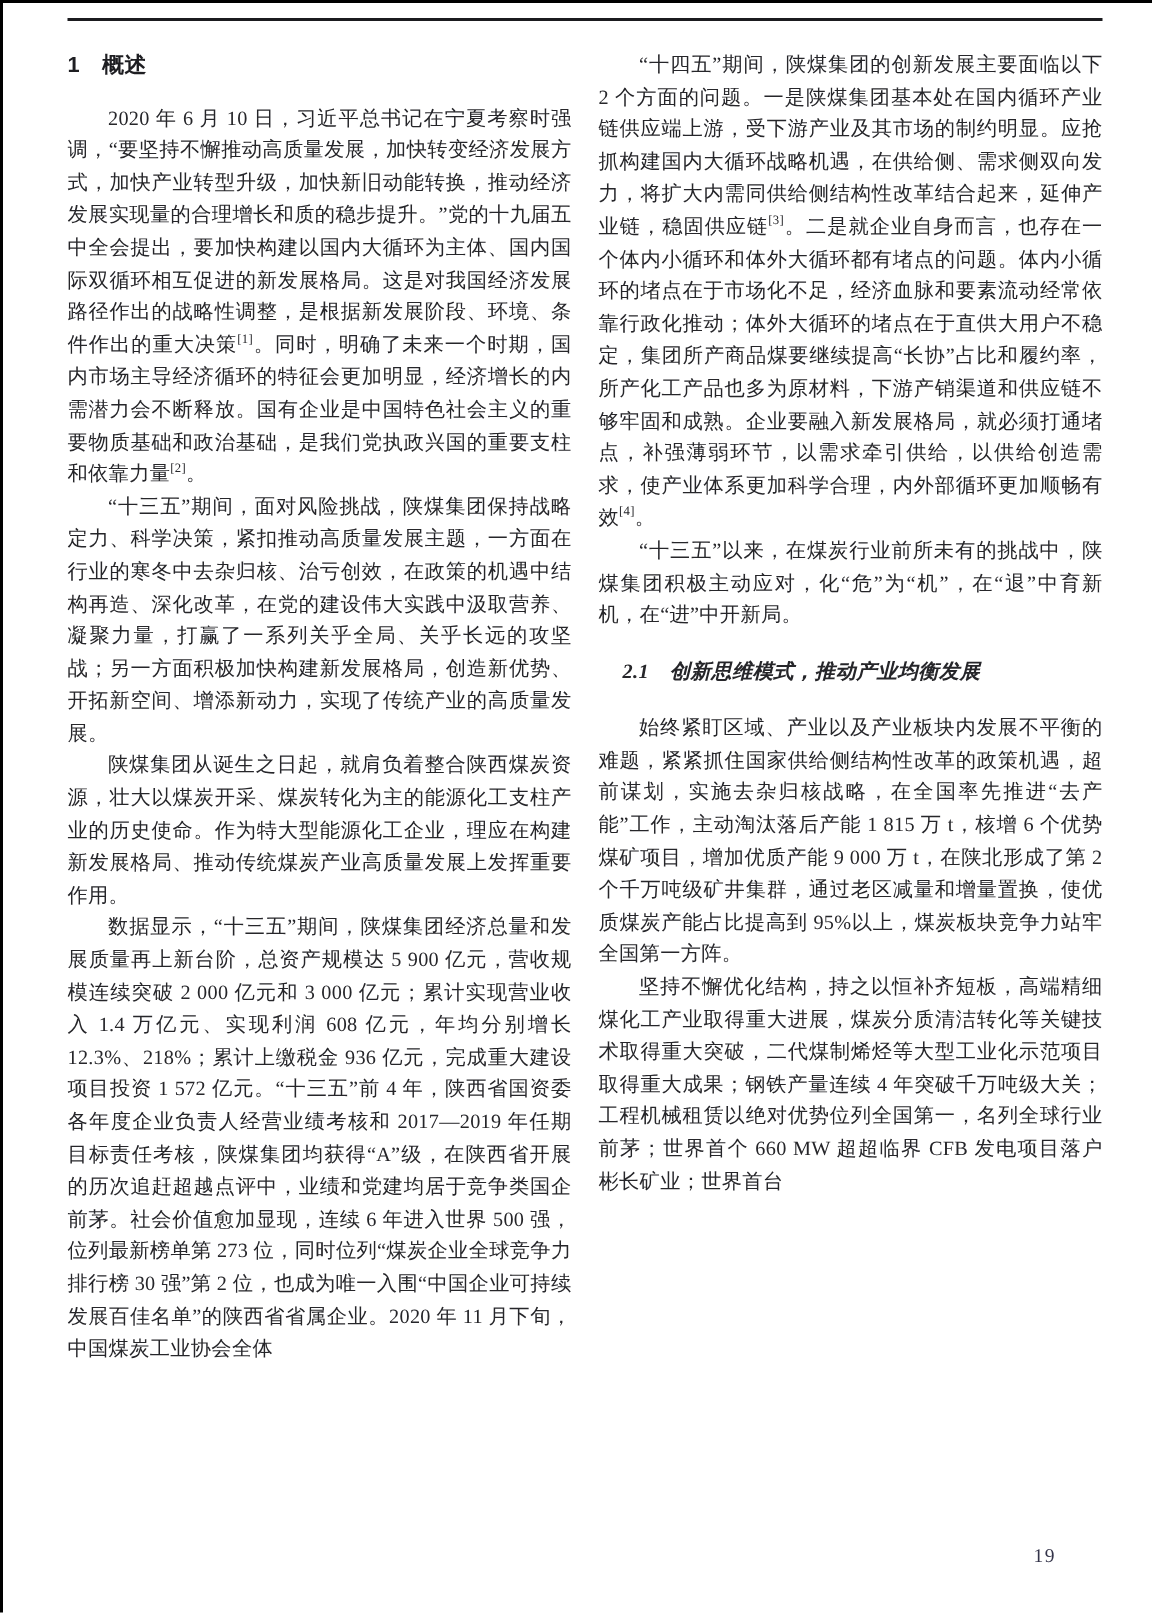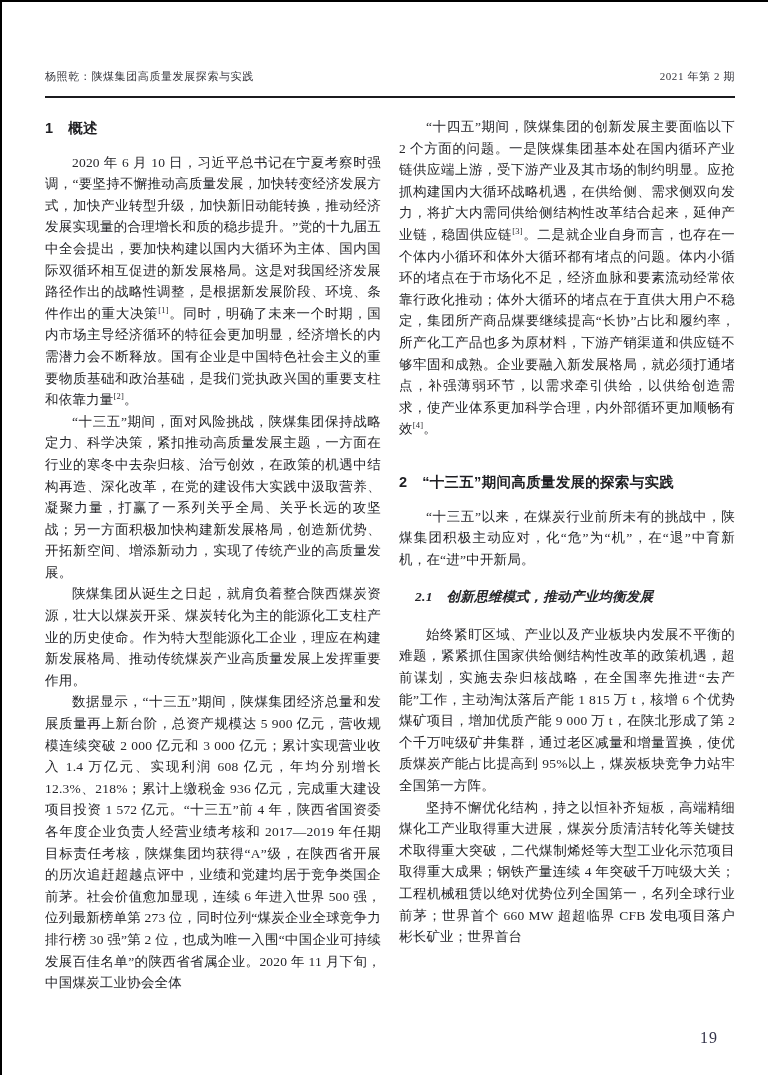--- a/index.html
+++ b/index.html
@@ -24,45 +24,40 @@
   .para{margin:0;text-indent:2em;}
   .para.cont{text-indent:0;}
   .sec-h{
     font-family:"Liberation Sans","DejaVu Sans",sans-serif;
     font-size:14.5px;font-weight:bold;color:#1e1e22;
     margin:32px 0 12px;letter-spacing:0.3px;
   }
   .col > .sec-h:first-child{margin-top:2px;}
   .sub-h{font-size:13.5px;font-style:italic;font-weight:600;margin:16px;letter-spacing:0.3px;}
   sup.fn{font-size:8.5px;line-height:0;vertical-align:super;}
-  .pageno{position:absolute;top:1029px;right:50px;font-size:16px;color:#34344a;letter-spacing:1px;text-align:right;}
+  .pageno{position:absolute;top:1029px;right:64px;font-size:13px;color:#34344a;letter-spacing:1px;text-align:right;}
 </style>
 </head>
 <body>
 
 <div class="edge-top"></div>
 <div class="edge-left"></div>
 
 <div class="sheet">
-  <div class="hdr">
-    <span>杨照乾：陕煤集团高质量发展探索与实践</span>
-    <span>2021 年第 2 期</span>
-  </div>
   <div class="rule"></div>
   <div class="cols">
     <div class="col">
         <div class="sec-h">1　概述</div>
         <p class="para">2020 年 6 月 10 日，习近平总书记在宁夏考察时强调，“要坚持不懈推动高质量发展，加快转变经济发展方式，加快产业转型升级，加快新旧动能转换，推动经济发展实现量的合理增长和质的稳步提升。”党的十九届五中全会提出，要加快构建以国内大循环为主体、国内国际双循环相互促进的新发展格局。这是对我国经济发展路径作出的战略性调整，是根据新发展阶段、环境、条件作出的重大决策<sup class="fn">[1]</sup>。同时，明确了未来一个时期，国内市场主导经济循环的特征会更加明显，经济增长的内需潜力会不断释放。国有企业是中国特色社会主义的重要物质基础和政治基础，是我们党执政兴国的重要支柱和依靠力量<sup class="fn">[2]</sup>。</p>
         <p class="para">“十三五”期间，面对风险挑战，陕煤集团保持战略定力、科学决策，紧扣推动高质量发展主题，一方面在行业的寒冬中去杂归核、治亏创效，在政策的机遇中结构再造、深化改革，在党的建设伟大实践中汲取营养、凝聚力量，打赢了一系列关乎全局、关乎长远的攻坚战；另一方面积极加快构建新发展格局，创造新优势、开拓新空间、增添新动力，实现了传统产业的高质量发展。</p>
         <p class="para">陕煤集团从诞生之日起，就肩负着整合陕西煤炭资源，壮大以煤炭开采、煤炭转化为主的能源化工支柱产业的历史使命。作为特大型能源化工企业，理应在构建新发展格局、推动传统煤炭产业高质量发展上发挥重要作用。</p>
         <p class="para">数据显示，“十三五”期间，陕煤集团经济总量和发展质量再上新台阶，总资产规模达 5 900 亿元，营收规模连续突破 2 000 亿元和 3 000 亿元；累计实现营业收入 1.4 万亿元、实现利润 608 亿元，年均分别增长 12.3%、218%；累计上缴税金 936 亿元，完成重大建设项目投资 1 572 亿元。“十三五”前 4 年，陕西省国资委各年度企业负责人经营业绩考核和 2017—2019 年任期目标责任考核，陕煤集团均获得“A”级，在陕西省开展的历次追赶超越点评中，业绩和党建均居于竞争类国企前茅。社会价值愈加显现，连续 6 年进入世界 500 强，位列最新榜单第 273 位，同时位列“煤炭企业全球竞争力排行榜 30 强”第 2 位，也成为唯一入围“中国企业可持续发展百佳名单”的陕西省省属企业。2020 年 11 月下旬，中国煤炭工业协会全体</p>
       </div>
     <div class="col">
         <p class="para">“十四五”期间，陕煤集团的创新发展主要面临以下 2 个方面的问题。一是陕煤集团基本处在国内循环产业链供应端上游，受下游产业及其市场的制约明显。应抢抓构建国内大循环战略机遇，在供给侧、需求侧双向发力，将扩大内需同供给侧结构性改革结合起来，延伸产业链，稳固供应链<sup class="fn">[3]</sup>。二是就企业自身而言，也存在一个体内小循环和体外大循环都有堵点的问题。体内小循环的堵点在于市场化不足，经济血脉和要素流动经常依靠行政化推动；体外大循环的堵点在于直供大用户不稳定，集团所产商品煤要继续提高“长协”占比和履约率，所产化工产品也多为原材料，下游产销渠道和供应链不够牢固和成熟。企业要融入新发展格局，就必须打通堵点，补强薄弱环节，以需求牵引供给，以供给创造需求，使产业体系更加科学合理，内外部循环更加顺畅有效<sup class="fn">[4]</sup>。</p>
-        <div class="sec-h">2　“十三五”期间高质量发展的探索与实践</div>
         <p class="para">“十三五”以来，在煤炭行业前所未有的挑战中，陕煤集团积极主动应对，化“危”为“机”，在“退”中育新机，在“进”中开新局。</p>
         <div class="sub-h">2.1　创新思维模式，推动产业均衡发展</div>
         <p class="para">始终紧盯区域、产业以及产业板块内发展不平衡的难题，紧紧抓住国家供给侧结构性改革的政策机遇，超前谋划，实施去杂归核战略，在全国率先推进“去产能”工作，主动淘汰落后产能 1 815 万 t，核增 6 个优势煤矿项目，增加优质产能 9 000 万 t，在陕北形成了第 2 个千万吨级矿井集群，通过老区减量和增量置换，使优质煤炭产能占比提高到 95%以上，煤炭板块竞争力站牢全国第一方阵。</p>
         <p class="para">坚持不懈优化结构，持之以恒补齐短板，高端精细煤化工产业取得重大进展，煤炭分质清洁转化等关键技术取得重大突破，二代煤制烯烃等大型工业化示范项目取得重大成果；钢铁产量连续 4 年突破千万吨级大关；工程机械租赁以绝对优势位列全国第一，名列全球行业前茅；世界首个 660 MW 超超临界 CFB 发电项目落户彬长矿业；世界首台</p>
       </div>
   </div>
 </div>
 
 <div class="pageno">19</div>
 

